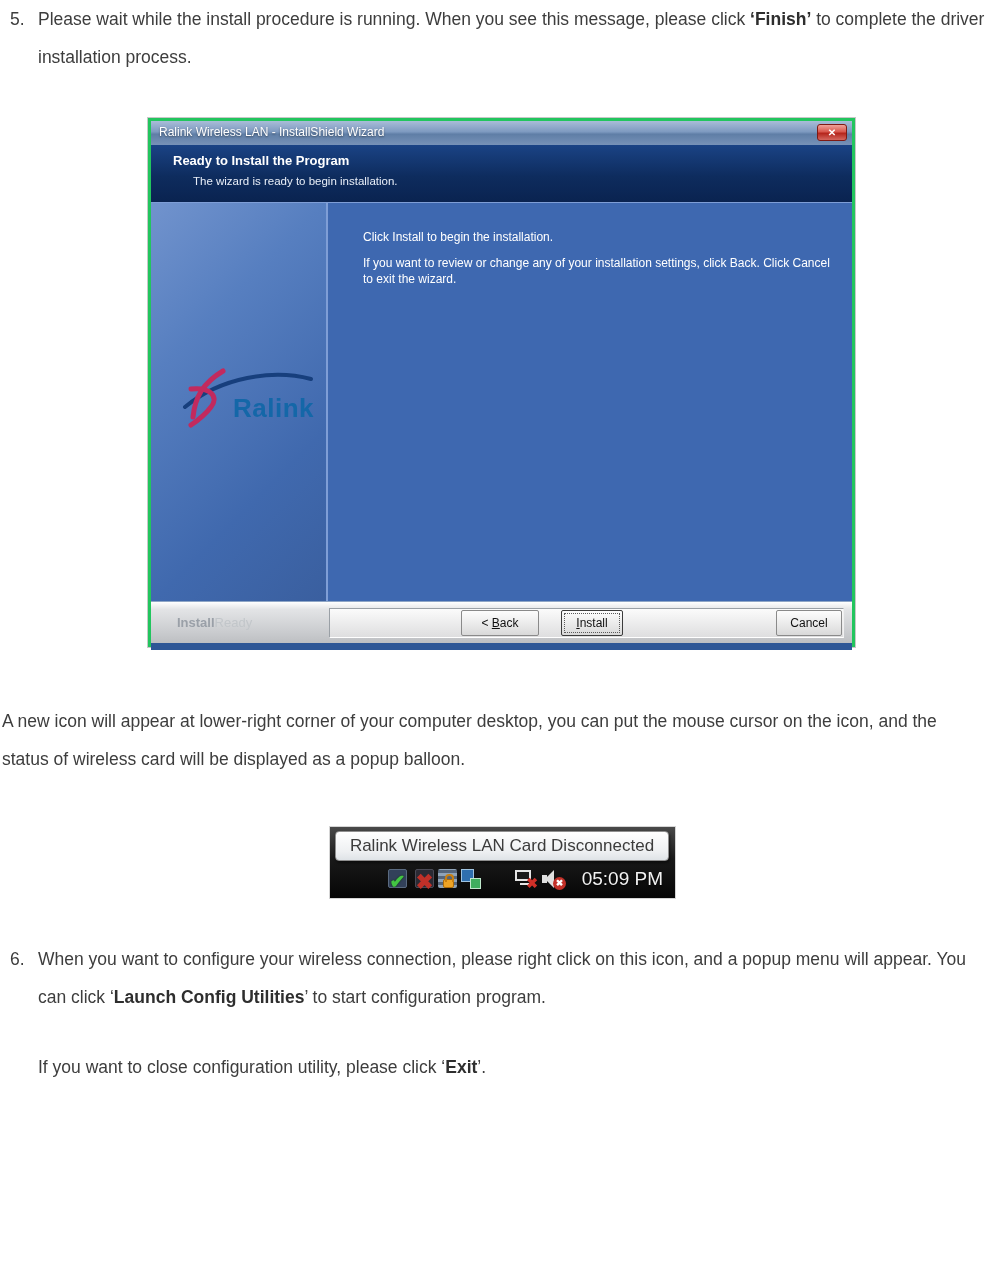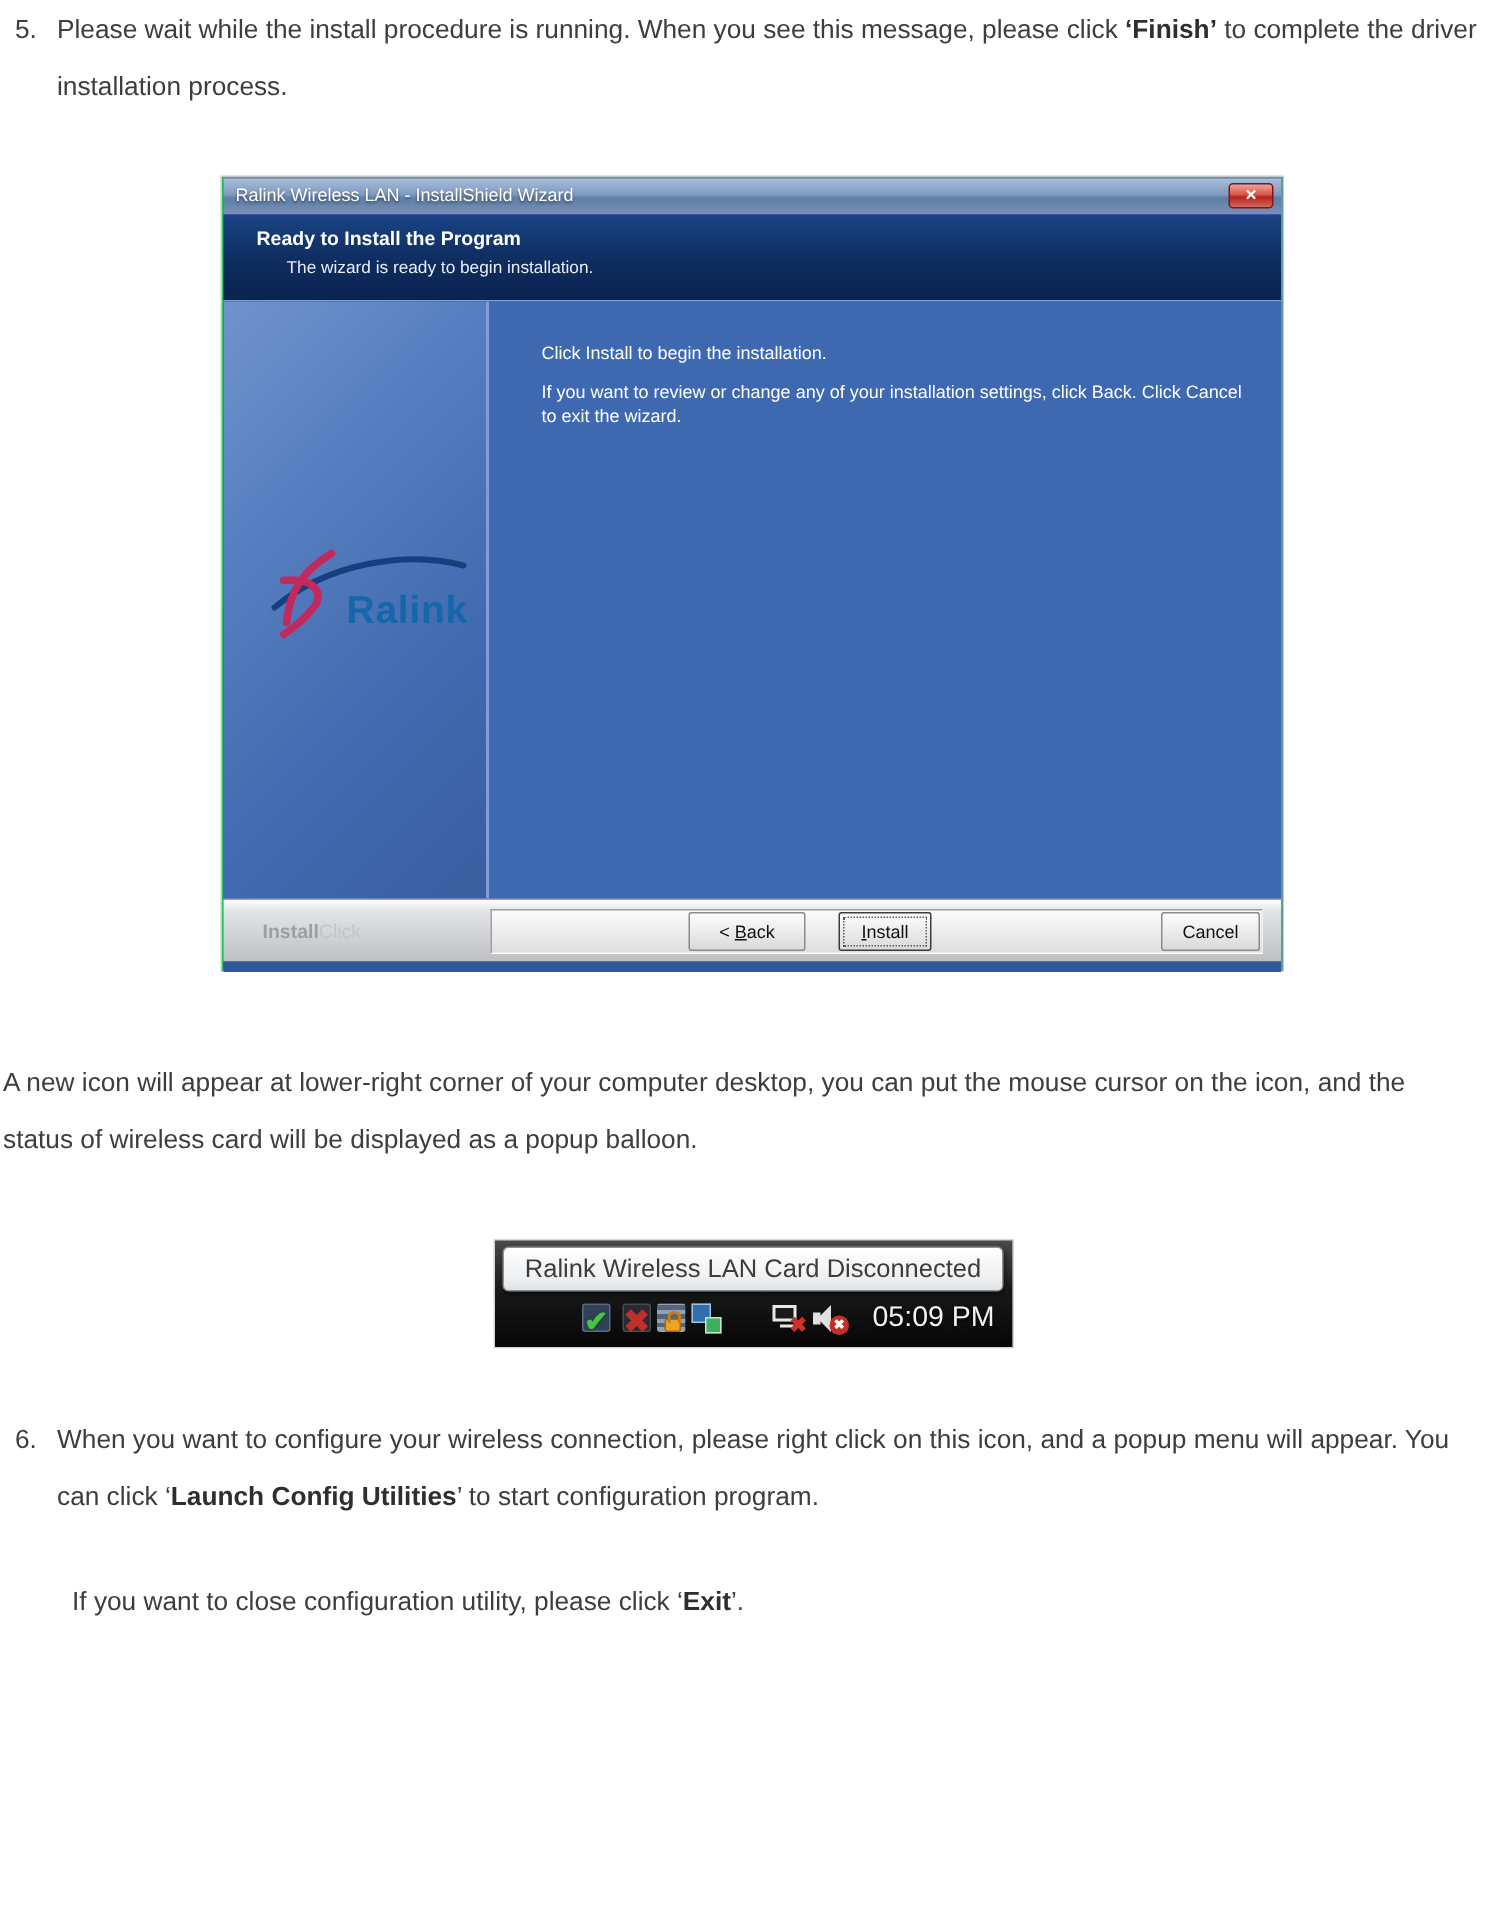--- a/index.html
+++ b/index.html
@@ -10,21 +10,21 @@
     font-family:"Liberation Sans", sans-serif; color:#3d3d3d;
   }
   
   .para { position:absolute; font-size:17.5px; line-height:38px; color:#3d3d3d; }
   .para b { font-weight:700; color:#2e2e2e; }
   .step-num { position:absolute; font-size:17.5px; line-height:38px; color:#3d3d3d; }
 
   
   .wizard {
     position:absolute; left:148px; top:118px; width:707px; height:529px;
-    border:1px solid #22c55e; background:#6d28d9;
+    border:3px solid #22c55e; background:#be185d;
     box-shadow:0 0 0 1px #c8c8c8;
     font-family:"Liberation Sans", sans-serif;
   }
   .wiz-titlebar {
     position:absolute; left:0; top:0; right:0; height:24px;
     background:linear-gradient(180deg,#a9bdd8 0%,#7e9ac0 45%,#5f7ea6 55%,#7792b8 100%);
     border-bottom:1px solid #3a5residue578;
   }
   .wiz-title {
     position:absolute; left:8px; top:4px; font-size:12px; color:#ffffff;
@@ -216,21 +216,21 @@
           </svg>
           <span class="wiz-logo-text">Ralink</span>
         </div>
       </div>
       <div class="wiz-text">
         <div class="t1">Click Install to begin the installation.</div>
         <div class="t2">If you want to review or change any of your installation settings, click Back. Click Cancel to exit the wizard.</div>
       </div>
     </div>
     <div class="wiz-bar">
-      <span class="wiz-watermark"><span class="w1">Install</span><span class="w2">Click</span></span>
+      <span class="wiz-watermark"><span class="w1">Install</span><span class="w2">Ready</span></span>
       <div class="wiz-strip"></div>
       <div class="wiz-btn btn-back"><span>&lt; </span><u>B</u><span>ack</span></div>
       <div class="wiz-btn btn-install"><u>I</u><span>nstall</span></div>
       <div class="wiz-btn btn-cancel"><span>Cancel</span></div>
     </div>
     <div class="wiz-bottom-strip"></div>
   </div>
 
   <div class="para" style="left:2px; top:702px; width:986px;">A new icon will appear at lower-right corner of your computer desktop, you can put the mouse cursor on the icon, and the status of wireless card will be displayed as a popup balloon.</div>
 
@@ -263,16 +263,16 @@
           <span class="spk-cone"></span>
           <span class="x">✖</span>
         </span>
     </div>
     <span class="tray-time">05:09 PM</span>
   </div>
 
   <span class="step-num" style="left:10px; top:940px;">6.</span>
   <div class="para" style="left:38px; top:940px; width:950px;"><span>When you want to configure your wireless connection, please right click on this icon, and a popup menu will appear. You can click ‘</span><b>Launch Config Utilities</b><span>’ to start configuration program.</span></div>
 
-  <div class="para" style="left:48px; top:1048px; width:900px;"><span>If you want to close configuration utility, please click ‘</span><b>Exit</b><span>’.</span></div>
+  <div class="para" style="left:38px; top:1048px; width:900px;"><span>If you want to close configuration utility, please click ‘</span><b>Exit</b><span>’.</span></div>
 
 
 </div>
 
 </body></html>

